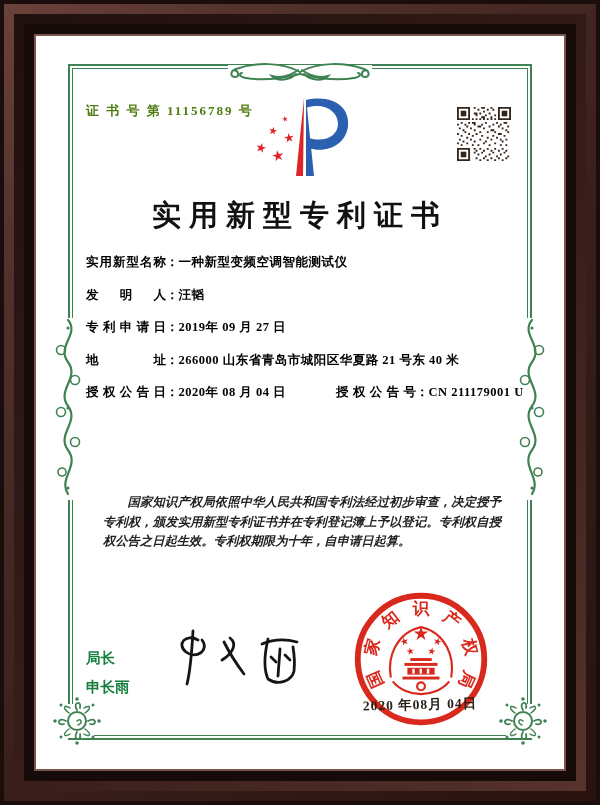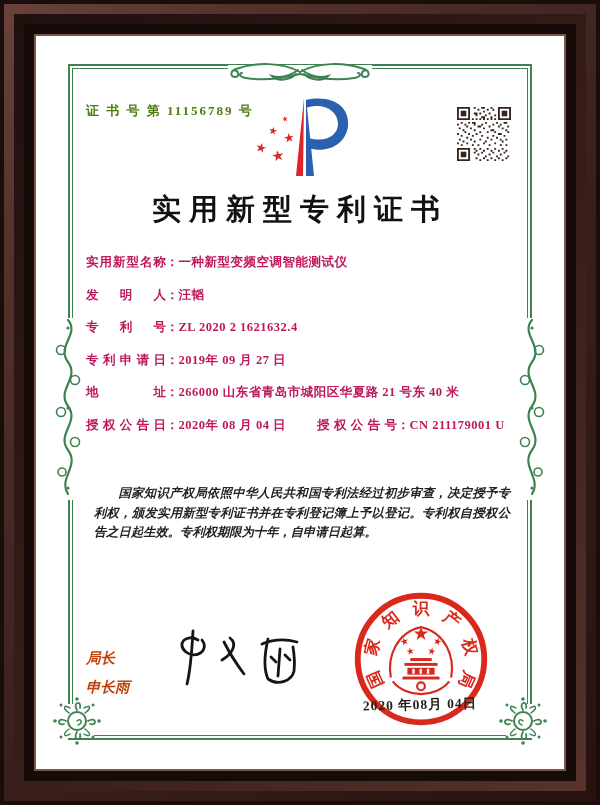--- a/index.html
+++ b/index.html
@@ -16,31 +16,31 @@
   .f4{inset:24px;background:#170b0a;}
   .f5{inset:34px;background:#7a564c;}
   .mat{inset:36px;background:#ffffff;}
   
   .cert{inset:36px;color:#1c1c1c;}
   .green-border{position:absolute;top:28px;left:32px;right:32px;bottom:29px;border:2px solid #3f8252;}
   .green-border-inner{position:absolute;inset:2px;border:1px solid #3f8252;}
   
   .cert-no{left:50px;top:66px;font-size:13px;letter-spacing:2px;font-weight:600;color:#4d7c0f;}
   .title{left:0;right:0;top:150px;text-align:center;font-size:29px;font-weight:700;
-         letter-spacing:8px;padding-left:0;color:#111;margin:4px;}
-  .fields{left:50px;right:44px;top:218px;font-size:12.5px;font-weight:600;color:#be185d;}
+         letter-spacing:8px;padding-left:0;color:#111;margin:10px;}
+  .fields{left:50px;right:44px;top:218px;font-size:12.5px;font-weight:600;color:#000000;}
   .frow{height:16px;margin-bottom:16.5px;white-space:nowrap;}
   .lab{display:inline-block;width:80px;text-align:justify;text-align-last:justify;vertical-align:top;}
   .colon{display:inline-block;}
   .val{display:inline-block;letter-spacing:0.5px;}
-  .grant2{margin-left:31px;}
+  .grant2{margin-left:50px;}
   .paras{left:50px;right:46px;top:440px;font-size:12.3px;line-height:19.6px;
          font-weight:600;font-style:italic;color:#222;text-align:justify;}
-  .paras p{margin:8px;text-indent:2em;}
-  .director{left:50px;top:608px;font-size:14.5px;font-weight:700;line-height:29px;color:#c2410c;font-style:italic;}
+  .paras p{margin:17px;text-indent:2em;}
+  .director{left:50px;top:608px;font-size:14.5px;font-weight:700;line-height:29px;color:#15803d;}
   .sig-svg{left:128px;top:592px;}
   .seal-svg{left:312px;top:552px;}
   .seal-date{left:306px;top:660px;width:156px;text-align:center;font-size:13.5px;
              font-weight:700;letter-spacing:1px;color:#262019;transform:rotate(-1.5deg);}
   .logo-svg{left:212px;top:56px;}
   .qr-svg{left:421px;top:71px;}
   .deco-top{left:192px;top:16px;}
   .deco-left{left:12px;top:282px;}
   .deco-right{left:476px;top:282px;}
   .rosette-l{left:16px;top:660px;}
@@ -183,23 +183,20 @@
   <h1 class="abs title">实用新型专利证书</h1>
 
   <div class="abs fields">
     <div class="frow">
       <span class="lab">实用新型名称</span><span class="colon">：</span><span class="val">一种新型变频空调智能测试仪</span>
     </div>
     <div class="frow">
       <span class="lab">发明人</span><span class="colon">：</span><span class="val">汪韬</span>
     </div>
     <div class="frow">
-      <span class="lab">专利号</span><span class="colon">：</span><span class="val">ZL 2020 2 1621632.4</span>
-    </div>
-    <div class="frow">
       <span class="lab">专利申请日</span><span class="colon">：</span><span class="val">2019年 09 月 27 日</span>
     </div>
     <div class="frow">
       <span class="lab">地址</span><span class="colon">：</span><span class="val">266000 山东省青岛市城阳区华夏路 21 号东 40 米</span>
     </div>
     <div class="frow">
       <span class="lab">授权公告日</span><span class="colon">：</span><span class="val">2020年 08 月 04 日</span><span class="lab grant2">授权公告号</span><span class="colon">：</span><span class="val">CN 211179001 U</span>
     </div>
   </div>
 

